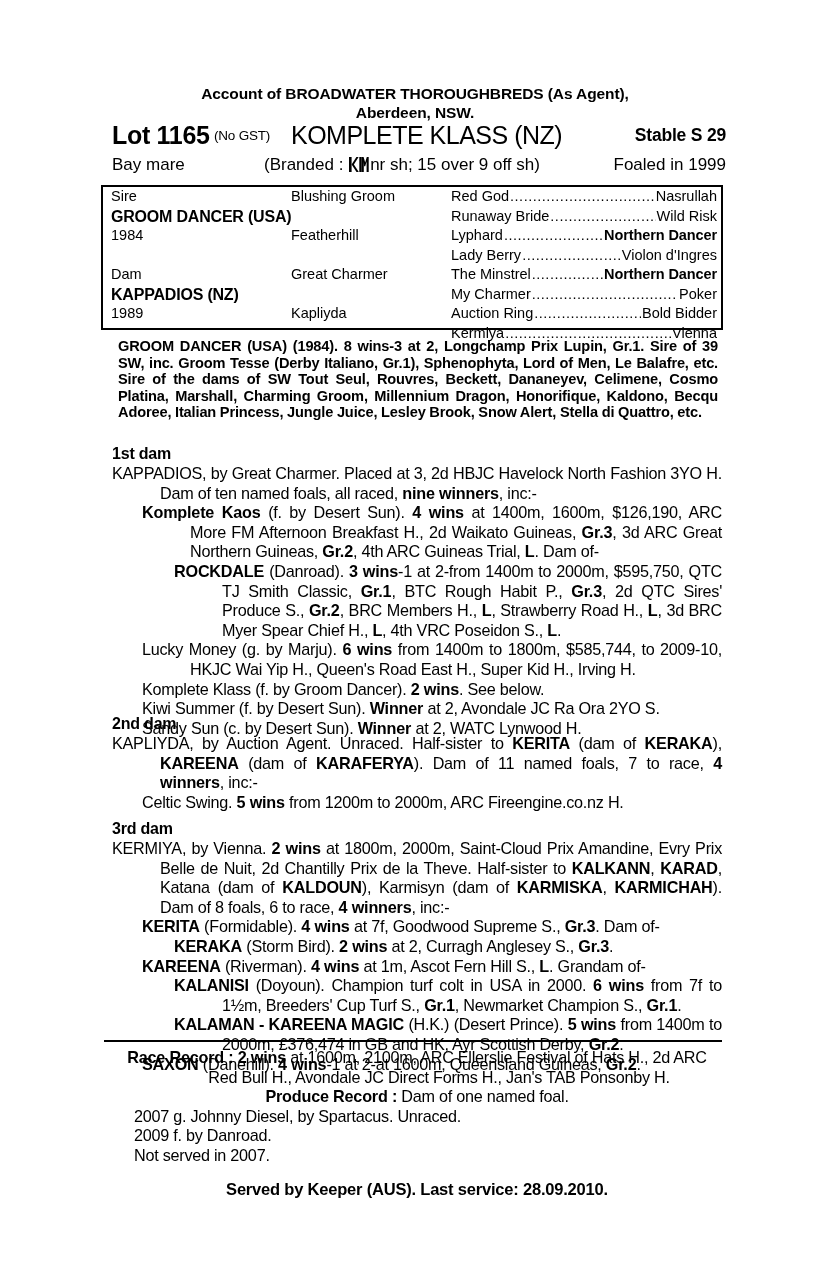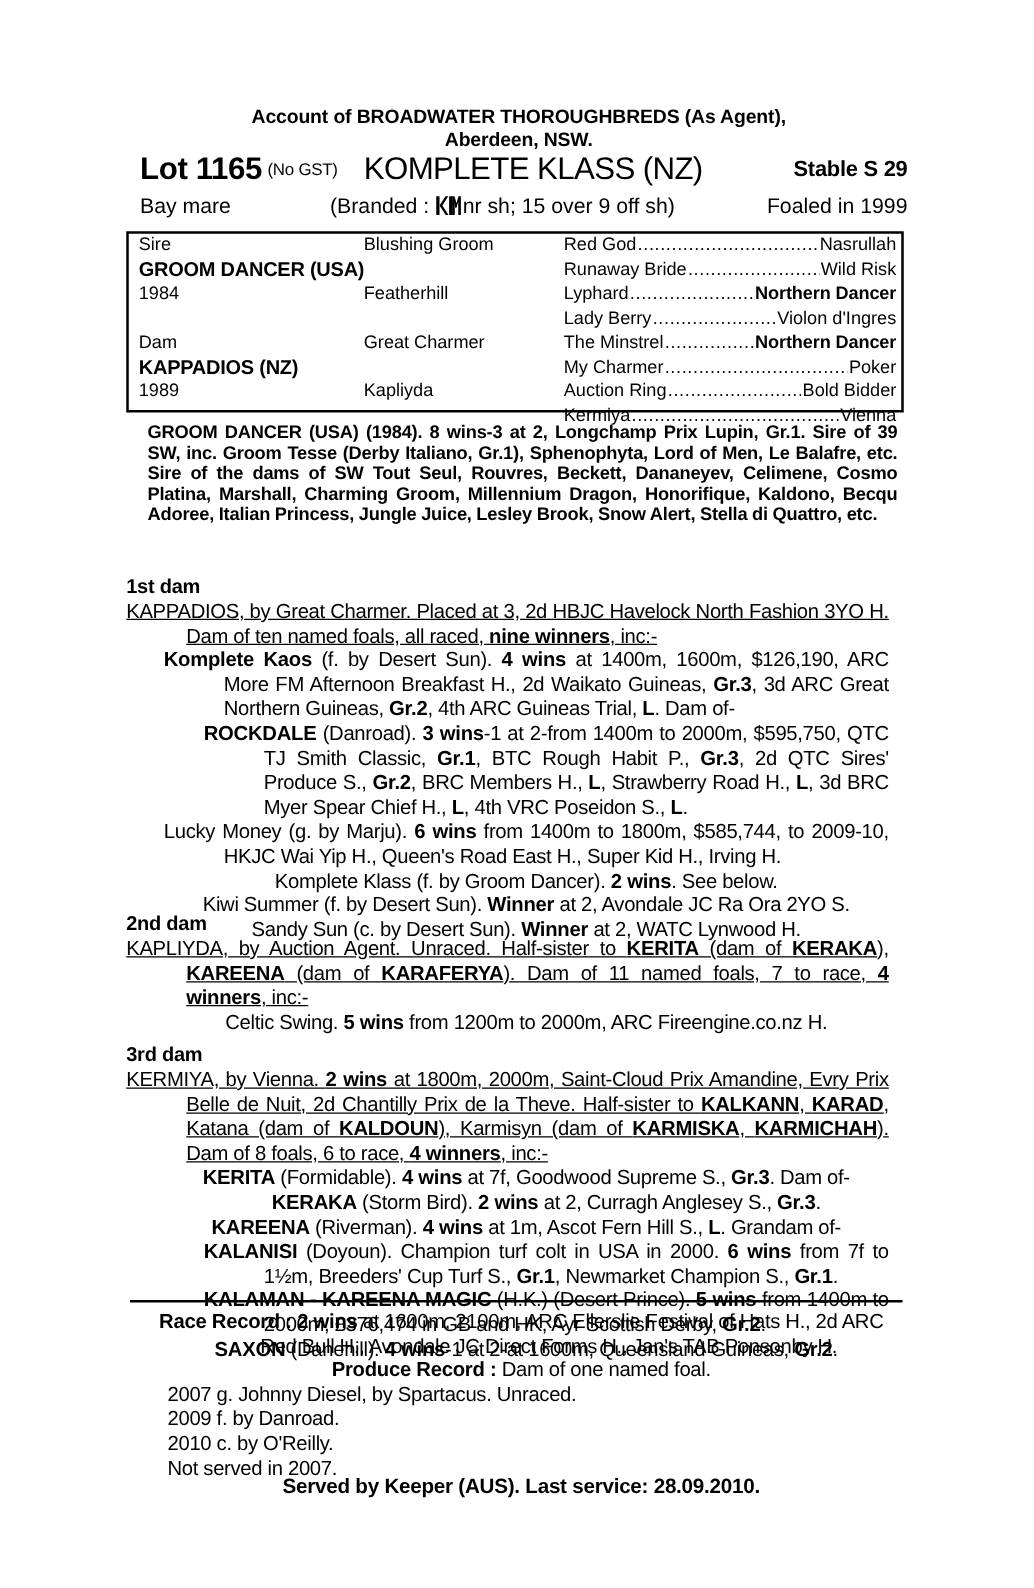--- a/index.html
+++ b/index.html
@@ -151,42 +151,42 @@
     font-weight: bold;
     font-size: 14.6px;
     line-height: 16.6px;
     text-align: justify;
     font-stretch: condensed;
     letter-spacing: -0.15px;
     word-spacing: -0.2px;
   }
 
   
-  .damsec { position: absolute; left: 101px; width: 610px; margin-top: 16px; }
+  .damsec { position: absolute; left: 112px; width: 610px; }
   .dam-head {
     font-weight: bold;
     font-size: 16px;
     letter-spacing: -0.2px;
     margin-bottom: 1px;
   }
   .entry {
     font-size: 16.2px;
     line-height: 19.6px;
     text-align: justify;
     text-justify: inter-word;
     letter-spacing: -0.25px;
     padding-left: 0px;
     text-indent: 0;
   }
   .entry > span { }
   
-  .ind0 { margin-left: 0px;  text-indent: 0px;  padding-left: 48px; text-indent: -48px; text-decoration: underline; }
+  .ind0 { margin-left: 0px;  text-indent: 0px;  padding-left: 48px; text-indent: -48px; }
   .ind1 { margin-left: 30px; padding-left: 48px; text-indent: -48px; }
   .ind2 { margin-left: 62px; padding-left: 48px; text-indent: -48px; }
-  .nojust { text-align: center; }
+  .nojust { text-align: left; }
   b, .b { font-weight: bold; letter-spacing: -0.2px; }
 
   
   .rule {
     position: absolute;
     left: 104px;
     width: 618px;
     height: 0;
     border-top: 2px solid #000;
   }
@@ -362,18 +362,17 @@
         <div class="entry ind1 nojust"><span class="b">SAXON</span><span> (Danehill). </span><span class="b">4 wins</span><span>-1 at 2-at 1600m, Queensland Guineas, </span><span class="b">Gr.2</span><span>.</span></div>
       </div>
     </div>
 
   <div class="rule" id="footer-rule" style="top: 1040px;"></div>
   <div class="footer" id="footer-block" style="top: 1048px;">
       <div class="foot-line"><span class="b">Race Record : 2 wins</span><span> at 1600m, 2100m, ARC Ellerslie Festival of Hats H., 2d ARC Red Bull H., Avondale JC Direct Forms H., Jan's TAB Ponsonby H.</span></div>
       <div class="foot-line"><span class="b">Produce Record :</span><span> Dam of one named foal.</span></div>
       <div class="foal-line">2007 g. Johnny Diesel, by Spartacus. Unraced.</div>
       <div class="foal-line">2009 f. by Danroad.</div>
-      <div class="foal-line">2010 c. by O'Reilly.</div>
       <div class="foal-line">Not served in 2007.</div>
     </div>
   <div class="served" id="served-line" style="top: 1180px;">Served by Keeper (AUS). Last service: 28.09.2010.</div>
 
 </div>
 
 </body></html>

